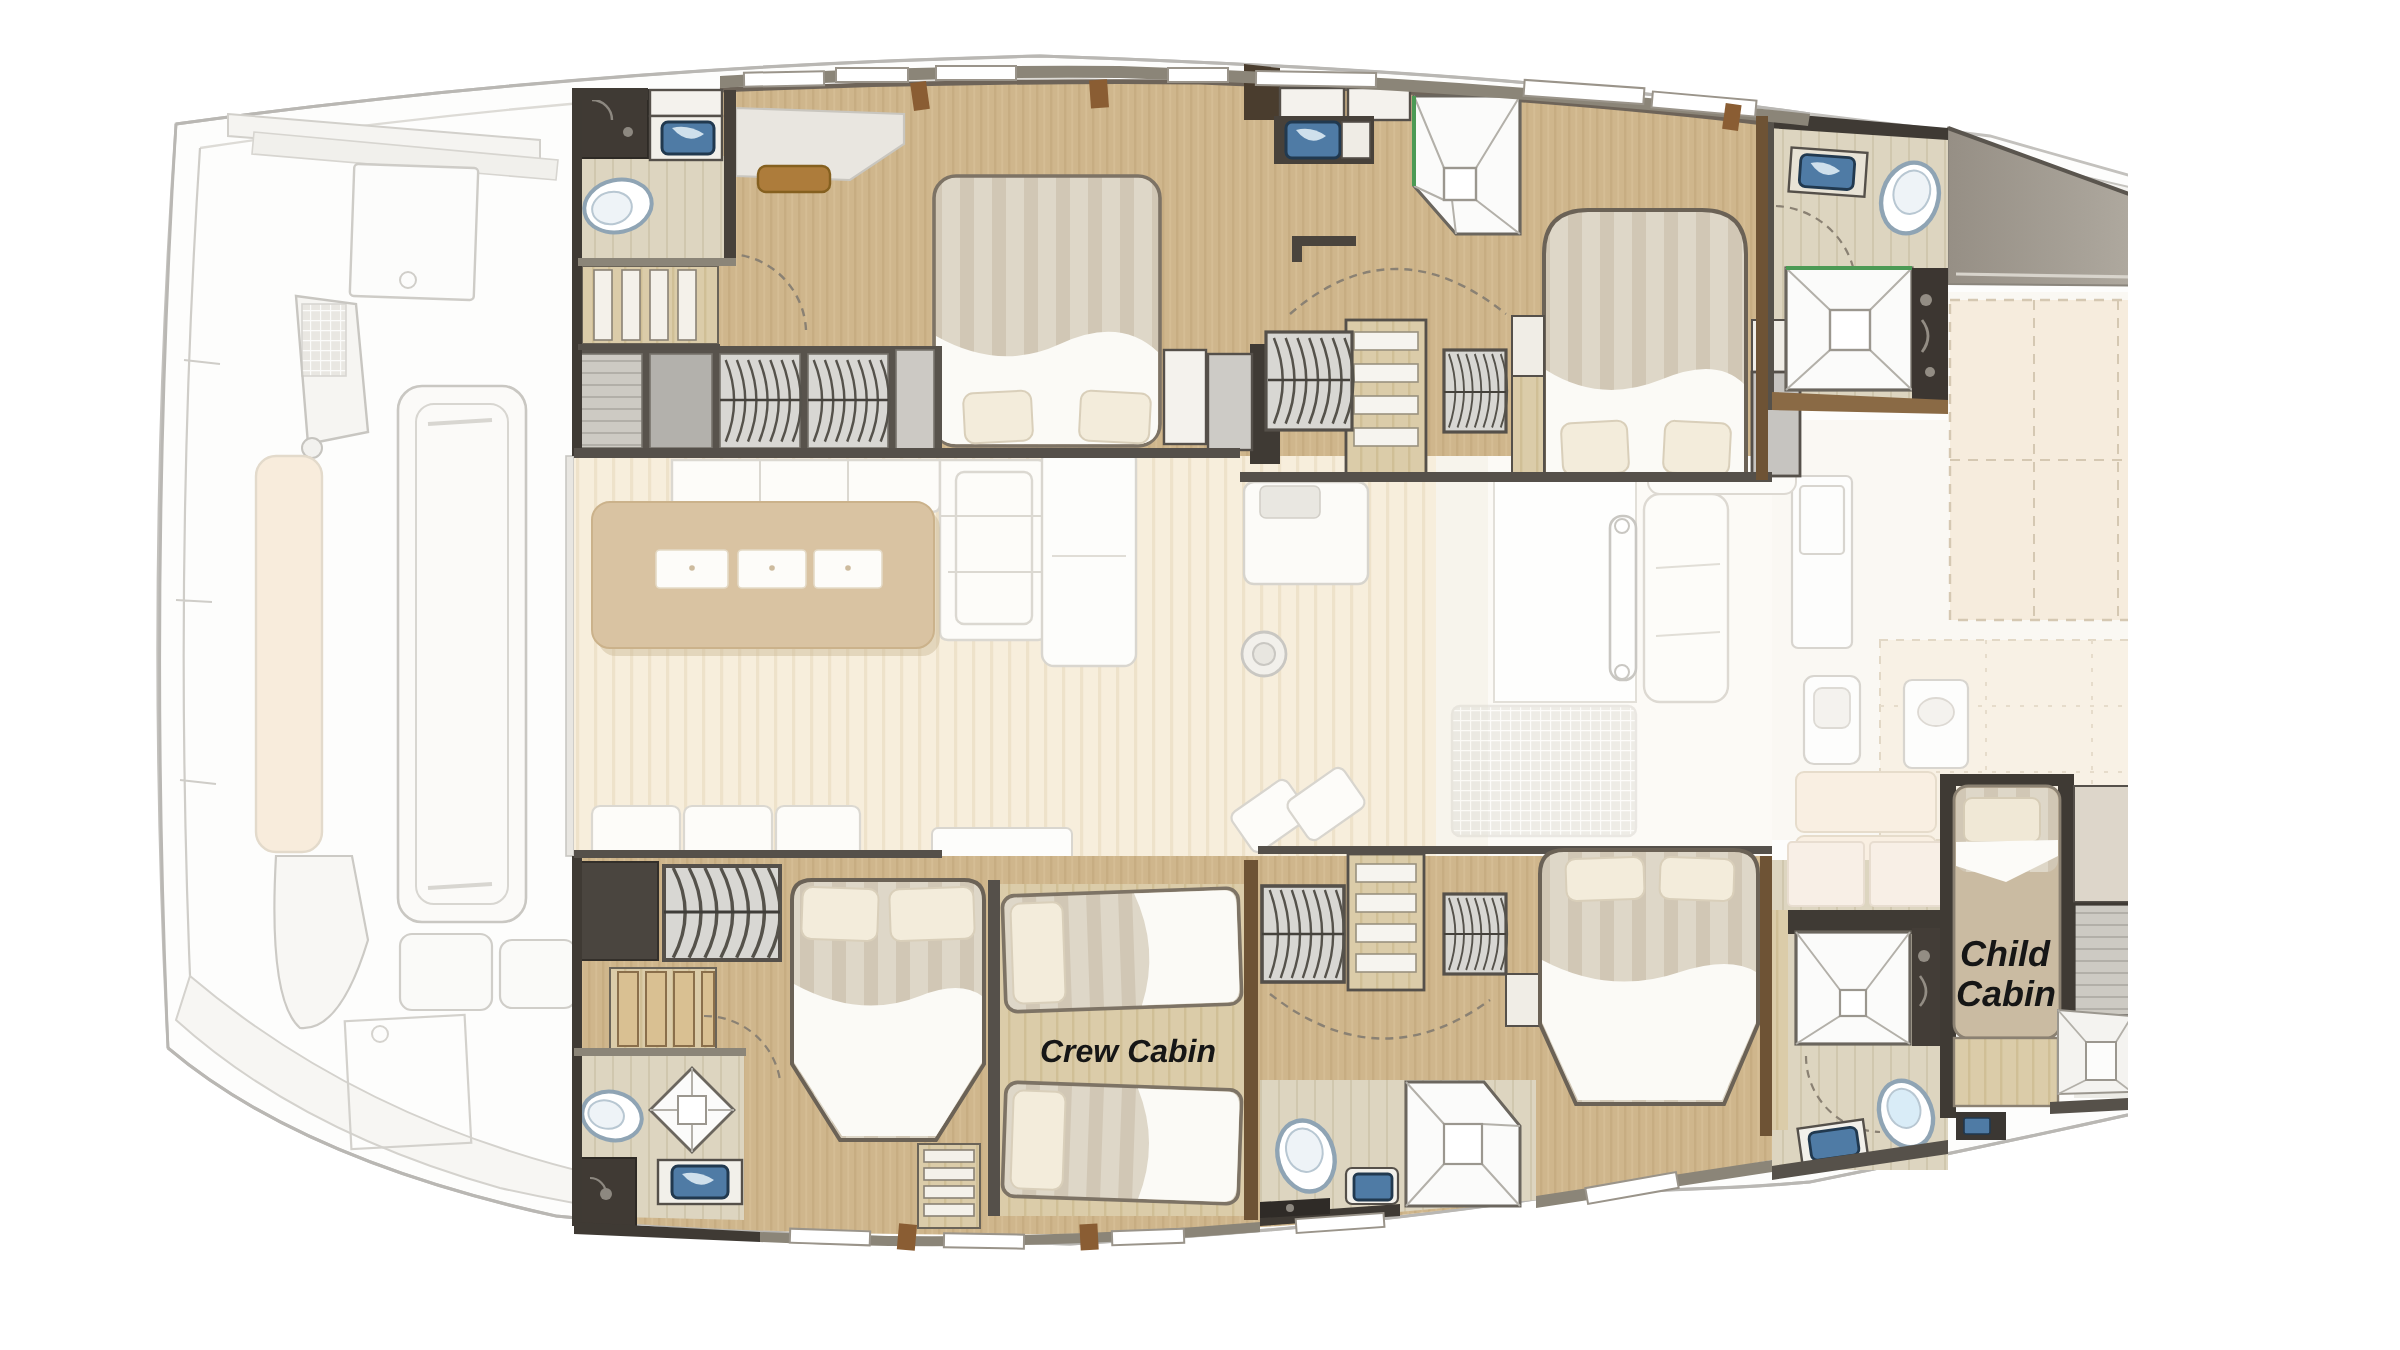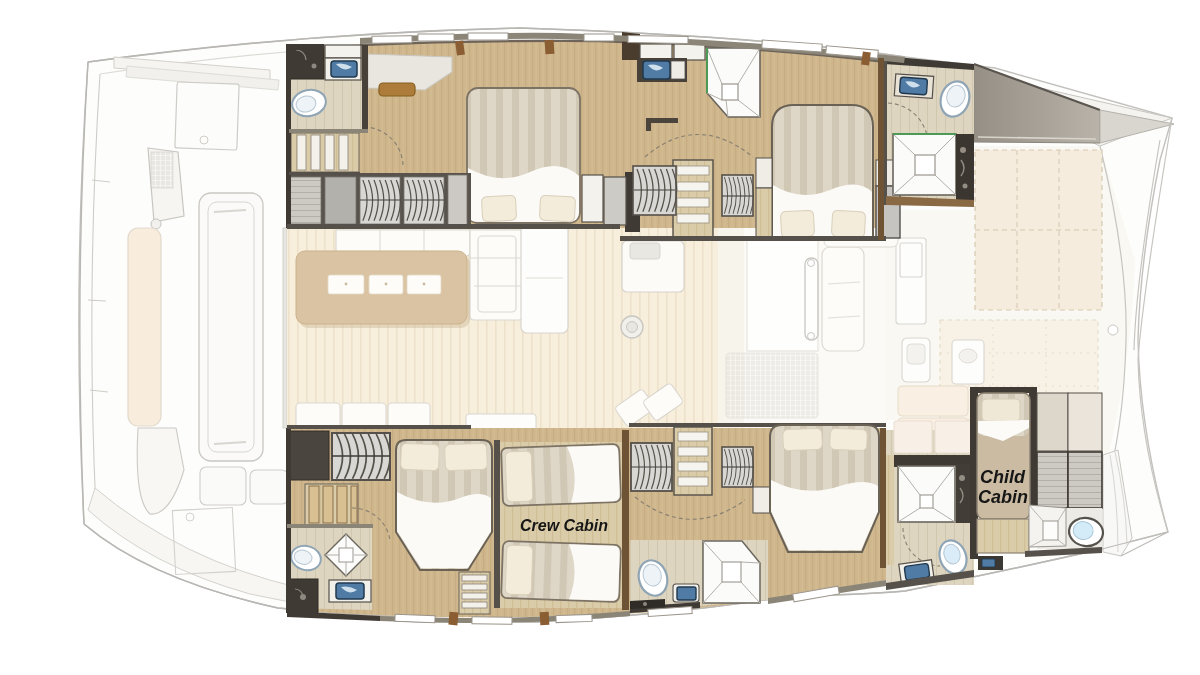--- a/index.html
+++ b/index.html
@@ -1,16 +1,16 @@
 <!DOCTYPE html>
 <html><head>
 <meta charset="utf-8">
 <style>
 html,body{margin:0;padding:0;background:#ffffff;}
-.page{width:1200px;height:675px;position:relative;overflow:hidden;background:#d946ef;font-family:"Liberation Sans",sans-serif;}
+.page{width:1064px;height:675px;position:relative;overflow:hidden;background:#d946ef;font-family:"Liberation Sans",sans-serif;}
 svg{display:block;}
 </style>
 </head>
 <body>
 <div class="page">
 <svg width="1200" height="675" viewBox="0 0 1200 675">
 <defs>
 <linearGradient id="wedgeg" x1="0" y1="0" x2="1" y2="0">
   <stop offset="0" stop-color="#968f85"></stop>
   <stop offset="0.55" stop-color="#a8a298"></stop>

